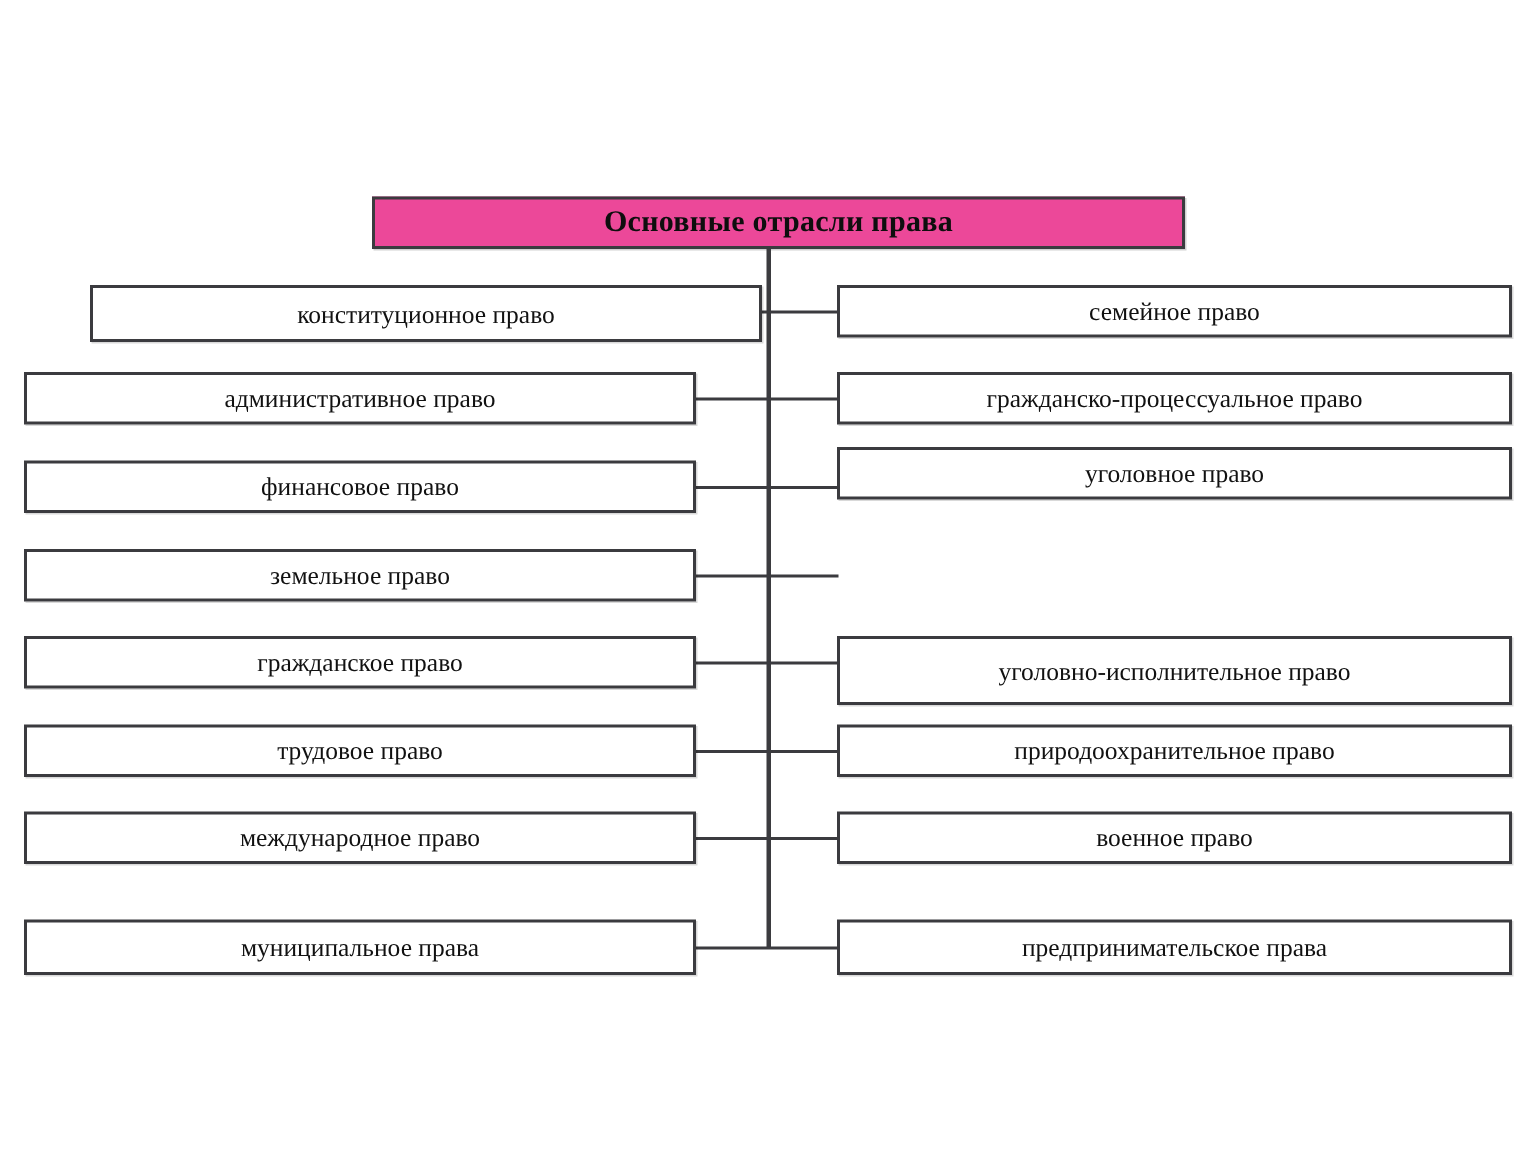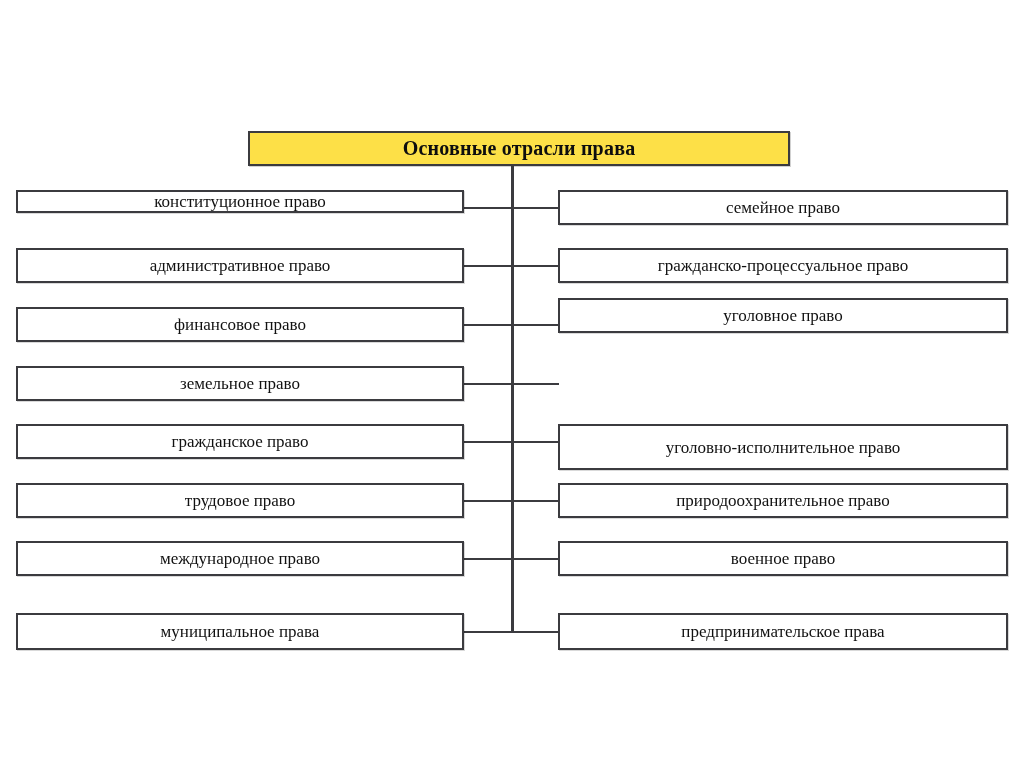--- a/index.html
+++ b/index.html
@@ -26,21 +26,21 @@
 
   
   .title-box {
     position: absolute;
     left: 248px;
     top: 131px;
     width: 542px;
     height: 35px;
     box-sizing: border-box;
     border: 2px solid #3b3b3f;
-    background: #fde047;
+    background: #ec4899;
     display: flex;
     align-items: center;
     justify-content: center;
     box-shadow: 1px 1px 0 rgba(0,0,0,0.18);
   }
   .title-box .title-text {
     font-size: 20px;
     font-weight: bold;
     letter-spacing: 0.2px;
     color: #0e0e0e;
@@ -85,21 +85,21 @@
 <div id="diagram-canvas">
 
   <div class="title-box">
     <span class="title-text">Основные отрасли права</span>
   </div>
 
   <div class="trunk" style="left:511px; top:166px; height:466px;"></div>
 
   <div class="branch-line" style="left:464px; top:207px; width:48px;"></div>
   <div class="branch-line" style="left:512px; top:207px; width:47px;"></div>
-  <div class="node-box node-left" style="top:190px; height:23px;">
+  <div class="node-box node-left" style="top:190px; height:38px;margin-left:44px;">
     <span class="node-text">конституционное право</span>
   </div>
   <div class="node-box node-right" style="top:190px; height:35px;">
     <span class="node-text">семейное право</span>
   </div>
 
   <div class="branch-line" style="left:464px; top:265px; width:48px;"></div>
   <div class="branch-line" style="left:512px; top:265px; width:47px;"></div>
   <div class="node-box node-left" style="top:248px; height:35px;">
     <span class="node-text">административное право</span>

